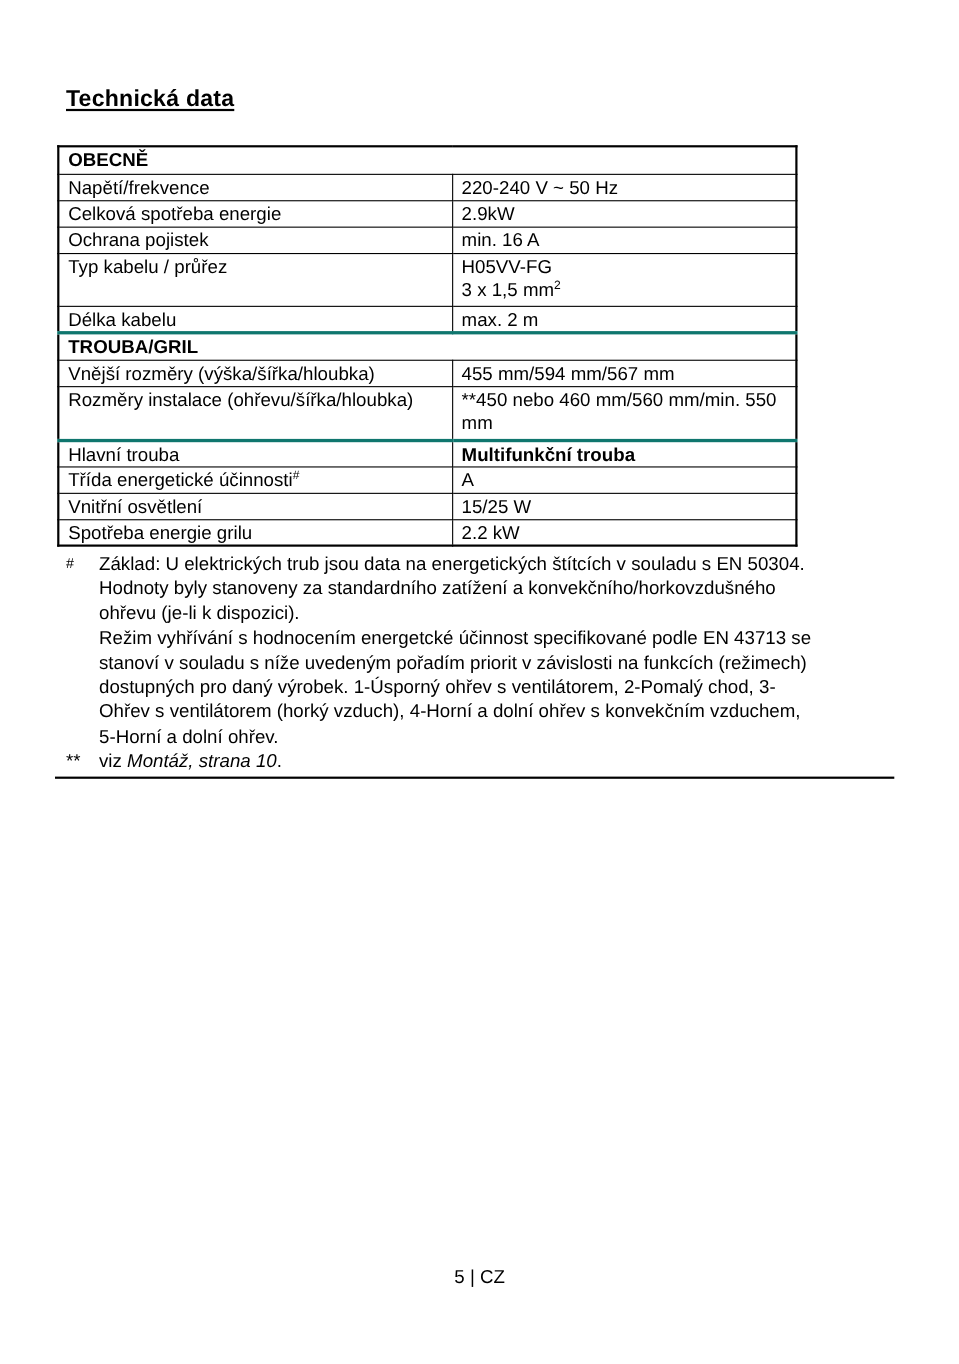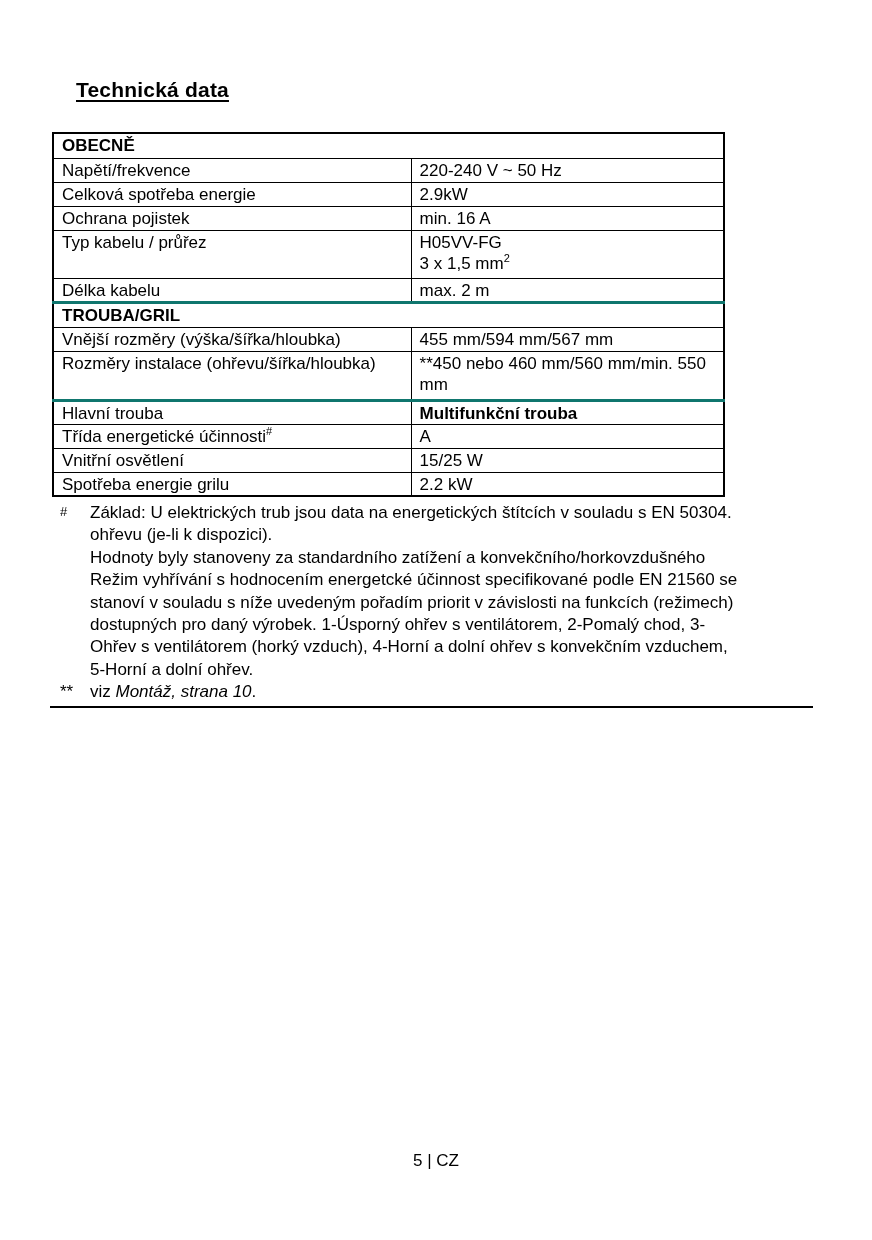--- a/index.html
+++ b/index.html
@@ -17,21 +17,20 @@
   }
   .title {
     position: absolute;
     left: 60px; top: 78px;
     font-size: 21px;
     font-weight: bold;
     letter-spacing: 0.2px;
     text-decoration: underline;
     text-decoration-thickness: 2px;
     text-underline-offset: 3px;
-    margin-left: 16px;
   }
   .spec-table {
     position: absolute;
     left: 52px; top: 132px;
     width: 673px;
     border-collapse: collapse;
     border: 2px solid #000;
     font-size: 17px;
   }
   .spec-table td {
@@ -159,23 +158,23 @@
         <td>2.2 kW</td>
       </tr>
     </tbody>
   </table>
 
   <div class="footnotes">
     <div class="fn-item">
       <div class="fn-marker raised">#</div>
       <div class="fn-text">
         <div class="fn-line">Základ: U elektrických trub jsou data na energetických štítcích v souladu s EN 50304.</div>
+        <div class="fn-line">Hodnoty byly stanoveny za standardního zatížení a konvekčního/horkovzdušného</div>
         <div class="fn-line">ohřevu (je-li k dispozici).</div>
-        <div class="fn-line">Hodnoty byly stanoveny za standardního zatížení a konvekčního/horkovzdušného</div>
-        <div class="fn-line">Režim vyhřívání s hodnocením energetcké účinnost specifikované podle EN 21560 se</div>
+        <div class="fn-line">Režim vyhřívání s hodnocením energetcké účinnost specifikované podle EN 43713 se</div>
         <div class="fn-line">stanoví v souladu s níže uvedeným pořadím priorit v závislosti na funkcích (režimech)</div>
         <div class="fn-line">dostupných pro daný výrobek. 1-Úsporný ohřev s ventilátorem, 2-Pomalý chod, 3-</div>
         <div class="fn-line">Ohřev s ventilátorem (horký vzduch), 4-Horní a dolní ohřev s konvekčním vzduchem,</div>
         <div class="fn-line">5-Horní a dolní ohřev.</div>
       </div>
     </div>
     <div class="fn-item">
       <div class="fn-marker">**</div>
       <div class="fn-text">
         <span>viz </span><span class="italic">Montáž, strana 10</span><span>.</span>

